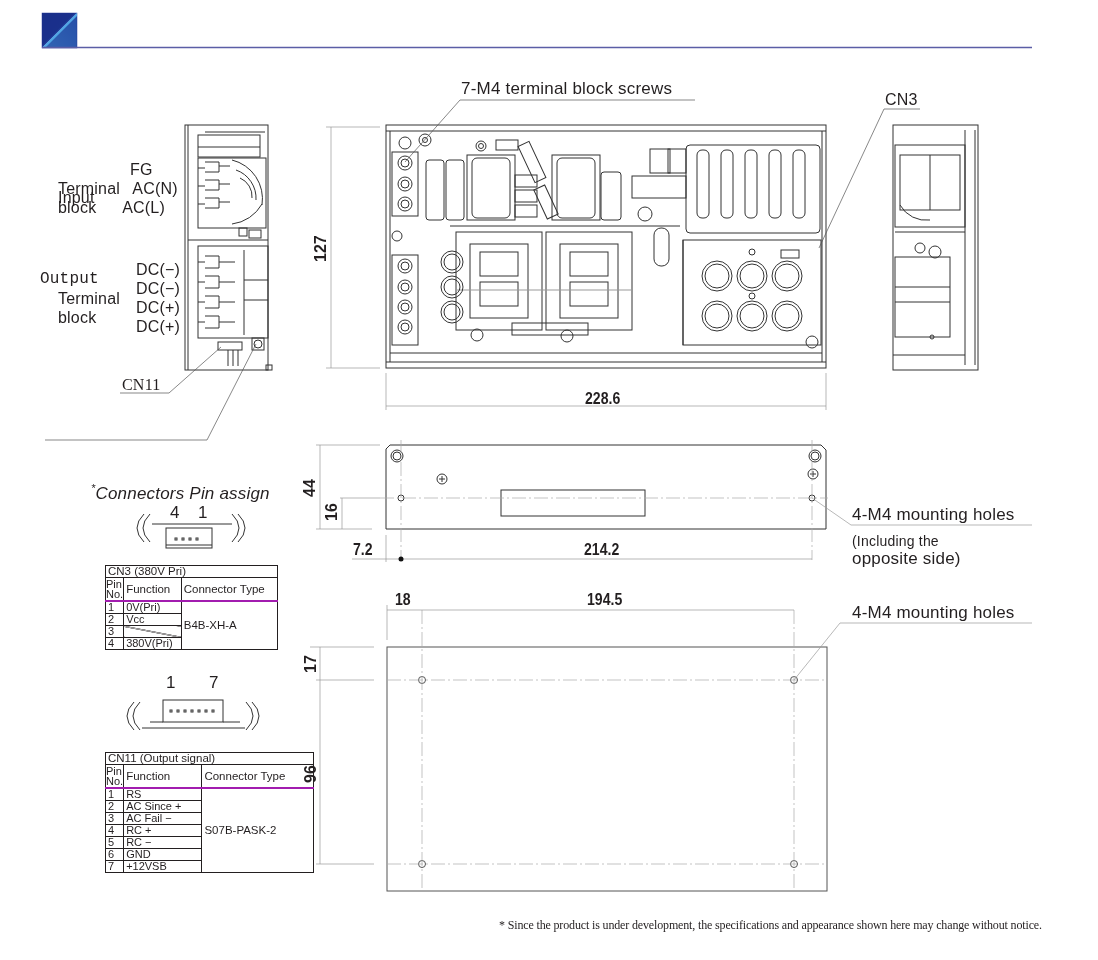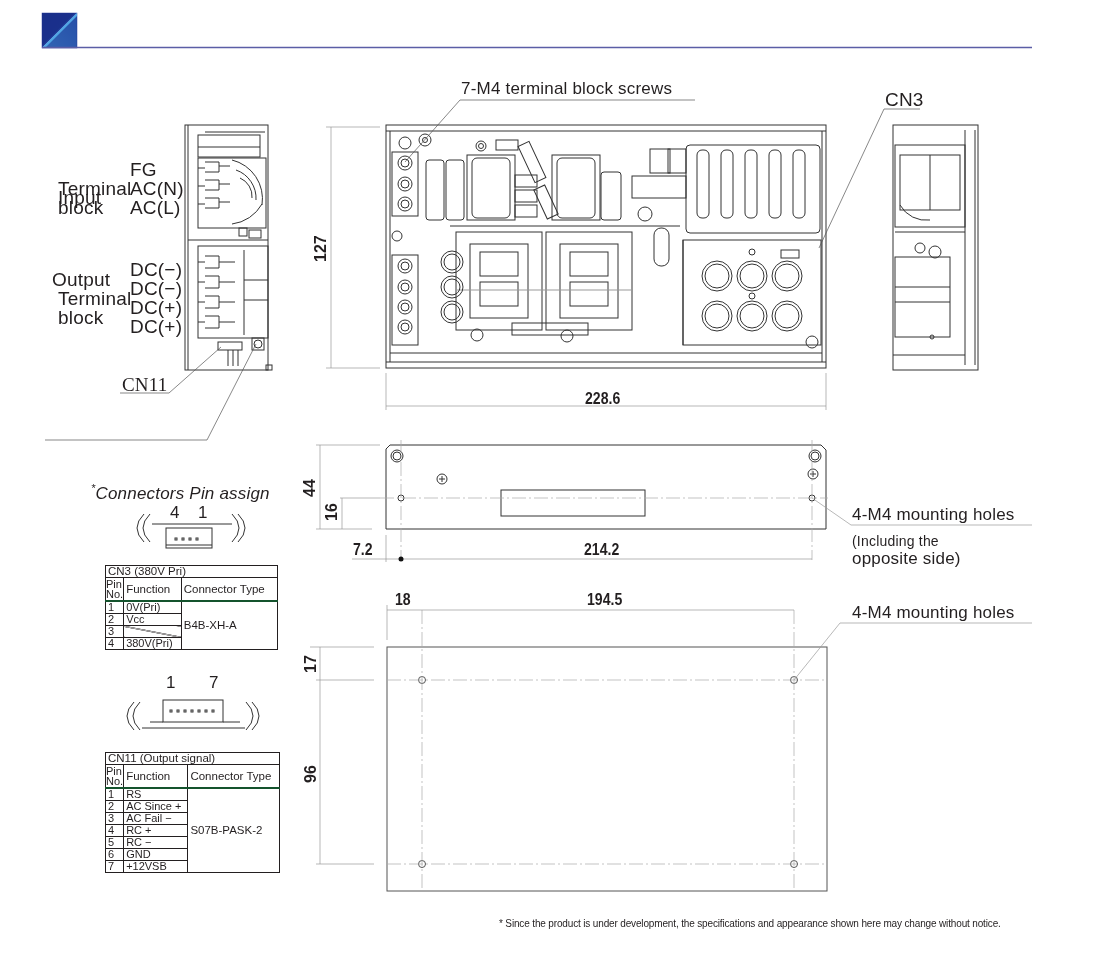--- a/index.html
+++ b/index.html
@@ -1,26 +1,26 @@
 <!DOCTYPE html>
 <html><head>
 <meta charset="utf-8">
 <style>
   html, body { margin:0; padding:0; background:#ffffff; }
   body { width:1098px; height:960px; position:relative; overflow:hidden;
          font-family:"Liberation Sans", sans-serif; color:#231f20; }
-  .lbl { position:absolute; font-size:19px; line-height:19px; white-space:nowrap; letter-spacing:0.2px; }
+  .lbl { position:absolute; font-size:16px; line-height:19px; white-space:nowrap; letter-spacing:0.2px; }
   .dim { position:absolute; font-size:16px; font-weight:bold; white-space:nowrap; transform:scaleX(0.88); transform-origin:left top; }
   .dimv { position:absolute; font-size:16px; font-weight:bold; white-space:nowrap; transform:rotate(-90deg); transform-origin:left top; }
   svg { position:absolute; left:0; top:0; }
   .pin-tbl { position:absolute; border-collapse:collapse; font-size:11px; line-height:11px; }
   .pin-tbl td { border:1px solid #231f20; padding:0 2px; white-space:nowrap; }
   .pin-tbl td.t { font-size:11.5px; }
-  .pin-tbl tr.head td { border-bottom:2px solid #14532d; }
-  .footnote { position:absolute; left:499px; top:918px; font-size:10px; letter-spacing:-0.15px; white-space:nowrap; }
+  .pin-tbl tr.head td { border-bottom:2px solid #a21caf; }
+  .footnote { position:absolute; left:499px; top:918px; font-size:12px; letter-spacing:-0.15px; white-space:nowrap;font-family:Liberation Serif, serif; }
 </style>
 </head>
 <body>
 
 <svg width="1098" height="960">
   <defs>
     <linearGradient id="badgeA" x1="0" y1="0" x2="1" y2="1">
       <stop offset="0" stop-color="#1a2f8a"></stop>
         <stop offset="1" stop-color="#2a4fb0"></stop>
     </linearGradient>
@@ -307,23 +307,23 @@
       <rect x="205" y="710" width="2" height="2"></rect>
       <rect x="212" y="710" width="2" height="2"></rect>
   </g>
 </svg>
 
 <div class="lbl" style="left:58px;top:160px;margin-top:28px;">Input</div>
 <div class="lbl" style="left:58px;top:179px;">Terminal</div>
 <div class="lbl" style="left:58px;top:198px;">block</div>
 <div class="lbl" style="left:130px;top:160px;width:50px;text-align:left;">FG</div>
 <div class="lbl" style="left:130px;top:179px;width:50px;text-align:center;">AC(N)</div>
-<div class="lbl" style="left:130px;top:198px;width:50px;text-align:left;">AC(L)</div>
-
-<div class="lbl" style="left:52px;top:270px;">Output</div>
+<div class="lbl" style="left:115px;top:198px;width:50px;text-align:right;">AC(L)</div>
+
+<div class="lbl" style="left:40px;top:270px;font-family:Liberation Mono, monospace;">Output</div>
 <div class="lbl" style="left:58px;top:289px;">Terminal</div>
 <div class="lbl" style="left:58px;top:308px;">block</div>
 <div class="lbl" style="left:130px;top:260px;width:50px;text-align:right;">DC(−)</div>
 <div class="lbl" style="left:130px;top:279px;width:50px;text-align:right;">DC(−)</div>
 <div class="lbl" style="left:130px;top:298px;width:50px;text-align:right;">DC(+)</div>
 <div class="lbl" style="left:130px;top:317px;width:50px;text-align:right;">DC(+)</div>
 
 <div class="lbl" style="left:122px;top:375px;font-family:Liberation Serif, serif;">CN11</div>
 <div class="lbl" style="left:461px;top:79px;font-size:17px;">7-M4 terminal block screws</div>
 <div class="lbl" style="left:885px;top:90px;">CN3</div>
@@ -375,21 +375,21 @@
   <tr>
         <td>4</td>
         <td>380V(Pri)</td>
       </tr>
 </tbody>
   </table>
 
 <div class="lbl" style="left:166px;top:673px;font-size:17px;">1</div>
 <div class="lbl" style="left:209px;top:673px;font-size:17px;">7</div>
 
-<table class="pin-tbl" style="left:105px;top:752px;width:175px;">
+<table class="pin-tbl" style="left:105px;top:752px;width:209px;">
   <tbody>
       <tr>
         <td colspan="3" class="t">CN11 (Output signal)</td>
       </tr>
   <tr class="head">
     <td style="line-height:10px;width:14px;padding:1px 0;"><span>Pin</span><br><span>No.</span></td>
     <td class="t">Function</td>
     <td class="t">Connector Type</td>
   </tr>
   <tr>

